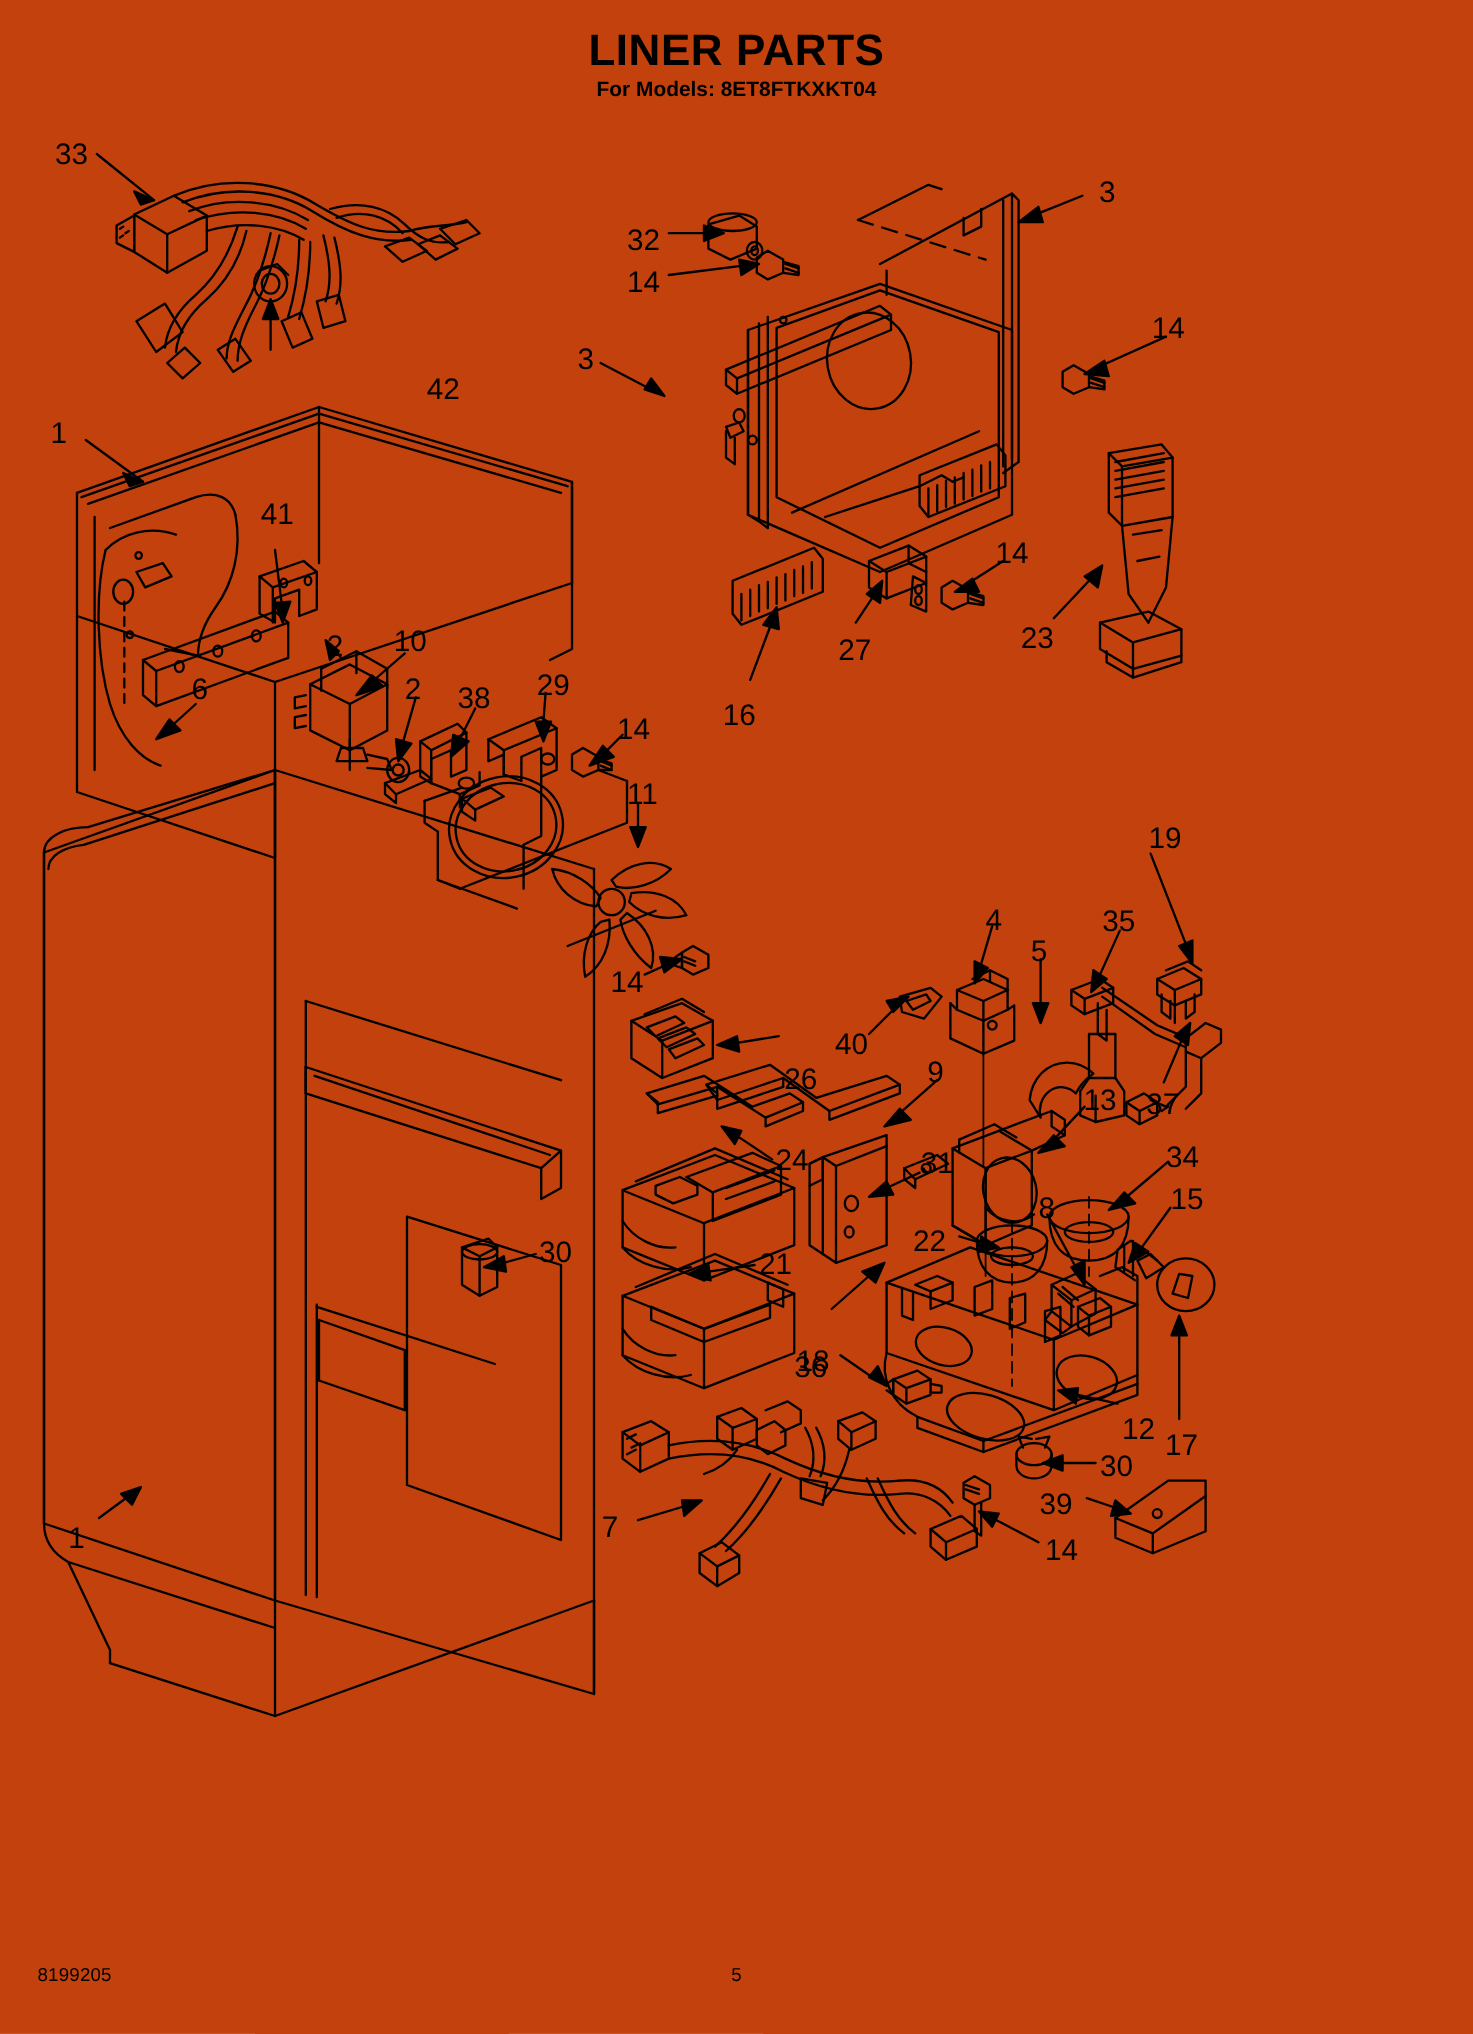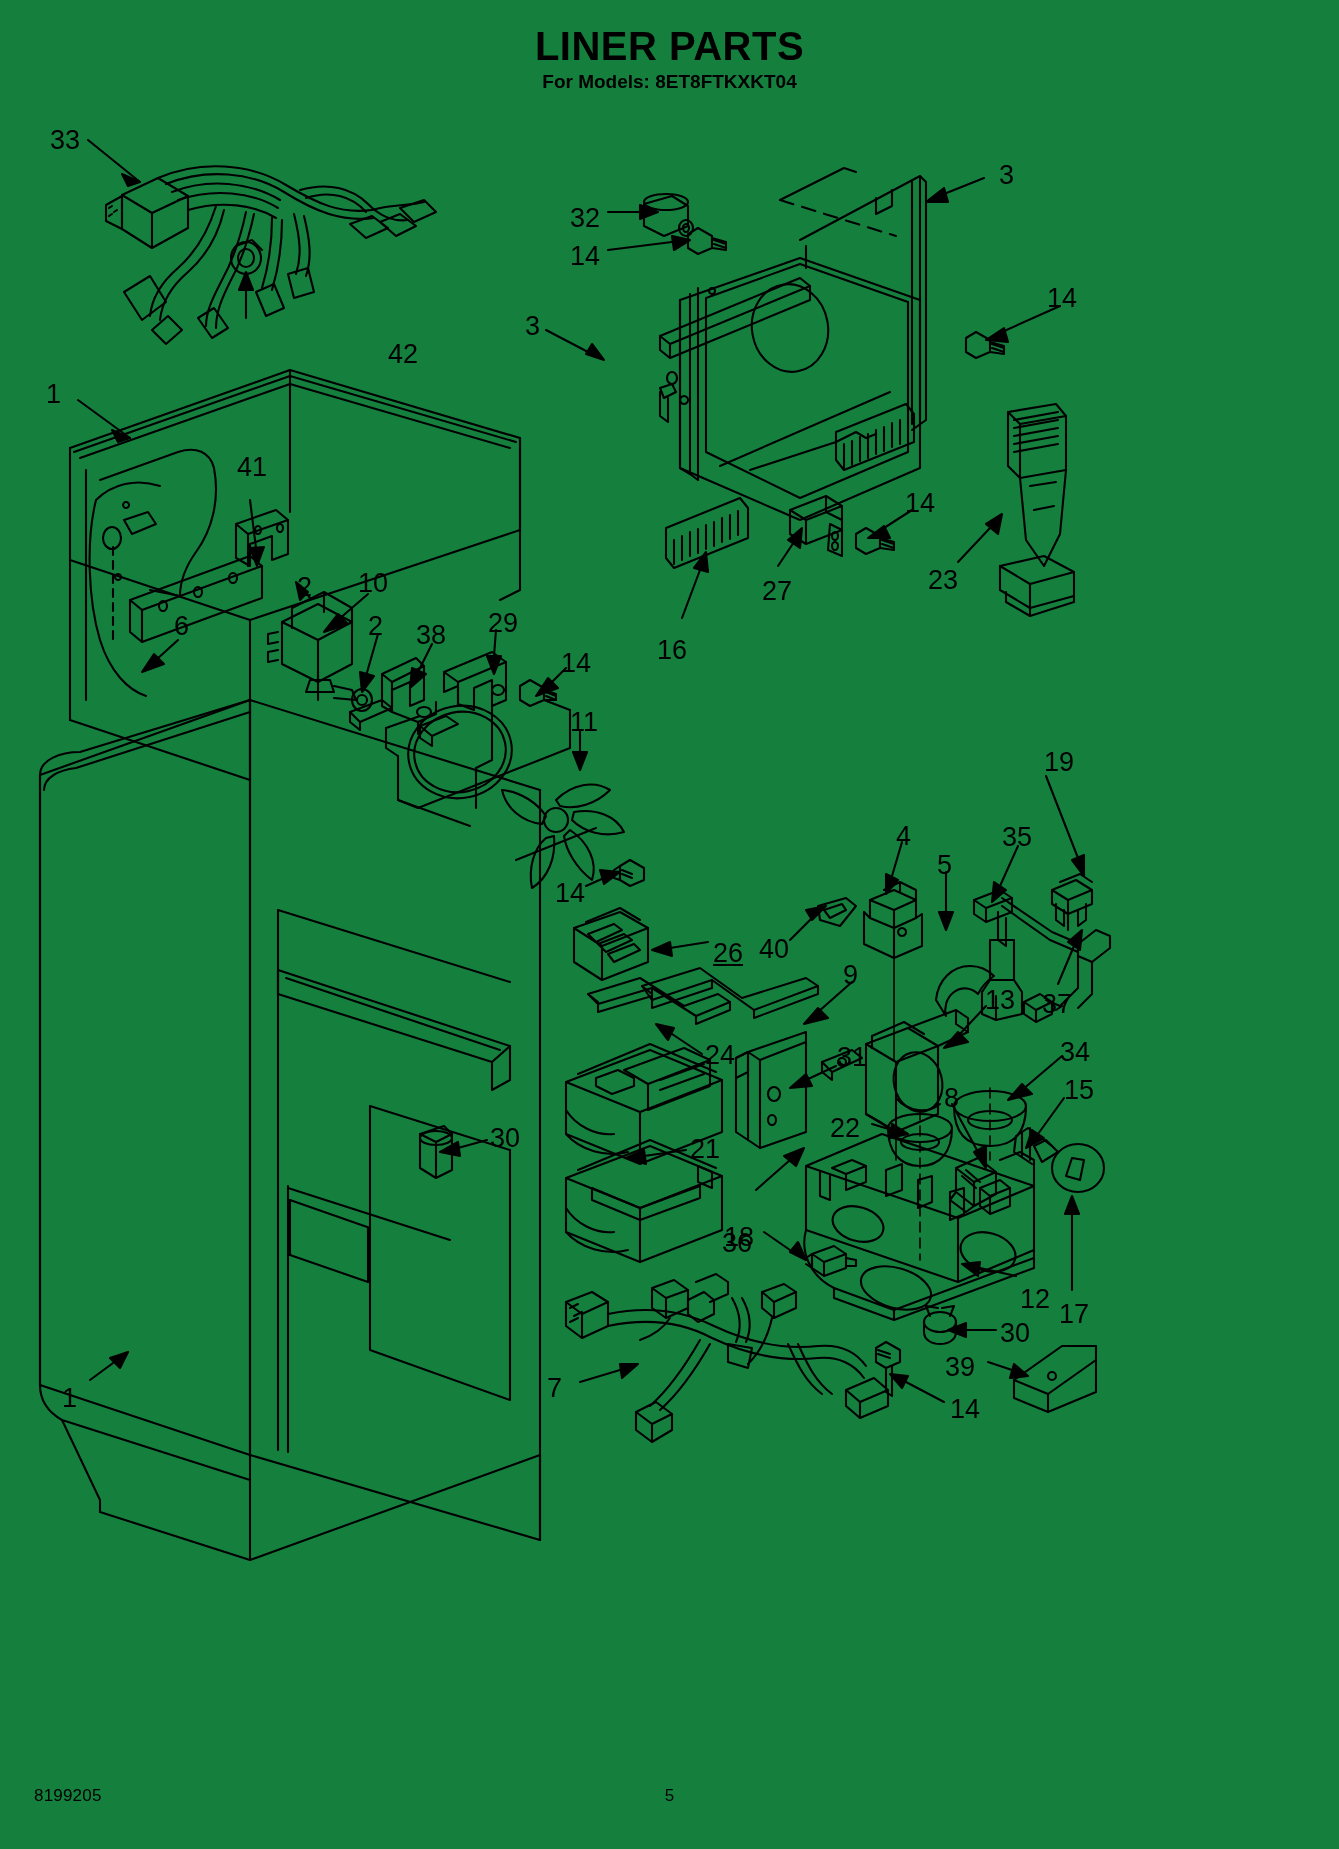--- a/index.html
+++ b/index.html
@@ -9,21 +9,21 @@
     background: #ffffff;
   }
   body {
     font-family: "Liberation Sans", sans-serif;
     color: #000000;
   }
   #page {
     position: relative;
     width: 1339px;
     height: 1849px;
-    background: #15803d;
+    background: #c2410c;
     overflow: hidden;
   }
   
   #header {
     position: absolute;
     left: 0;
     top: 24px;
     width: 1339px;
     text-align: center;
   }
@@ -783,21 +783,21 @@
       <div class="callout" style="left: 525px; top: 313px;">3</div>
       <div class="callout" style="left: 1047px; top: 285px;">14</div>
       <div class="callout" style="left: 905px; top: 490px;">14</div>
       <div class="callout" style="left: 657px; top: 637px;">16</div>
       <div class="callout" style="left: 762px; top: 578px; text-align: center;">27</div>
       <div class="callout" style="left: 928px; top: 567px;">23</div>
       <div class="callout" style="left: 1044px; top: 749px;">19</div>
       <div class="callout" style="left: 896px; top: 823px;">4</div>
       <div class="callout" style="left: 1002px; top: 824px;">35</div>
       <div class="callout" style="left: 937px; top: 852px;">5</div>
-      <div class="callout" style="left: 713px; top: 940px; text-decoration: underline;">26</div>
+      <div class="callout" style="left: 713px; top: 968px;">26</div>
       <div class="callout" style="left: 759px; top: 936px;">40</div>
       <div class="callout" style="left: 843px; top: 962px;">9</div>
       <div class="callout" style="left: 985px; top: 987px;">13</div>
       <div class="callout" style="left: 1042px; top: 991px;">37</div>
       <div class="callout" style="left: 705px; top: 1042px;">24</div>
       <div class="callout" style="left: 837px; top: 1044px;">31</div>
       <div class="callout" style="left: 1060px; top: 1039px;">34</div>
       <div class="callout" style="left: 1064px; top: 1077px;">15</div>
       <div class="callout" style="left: 830px; top: 1115px;">22</div>
       <div class="callout" style="left: 944px; top: 1085px;">8</div>

